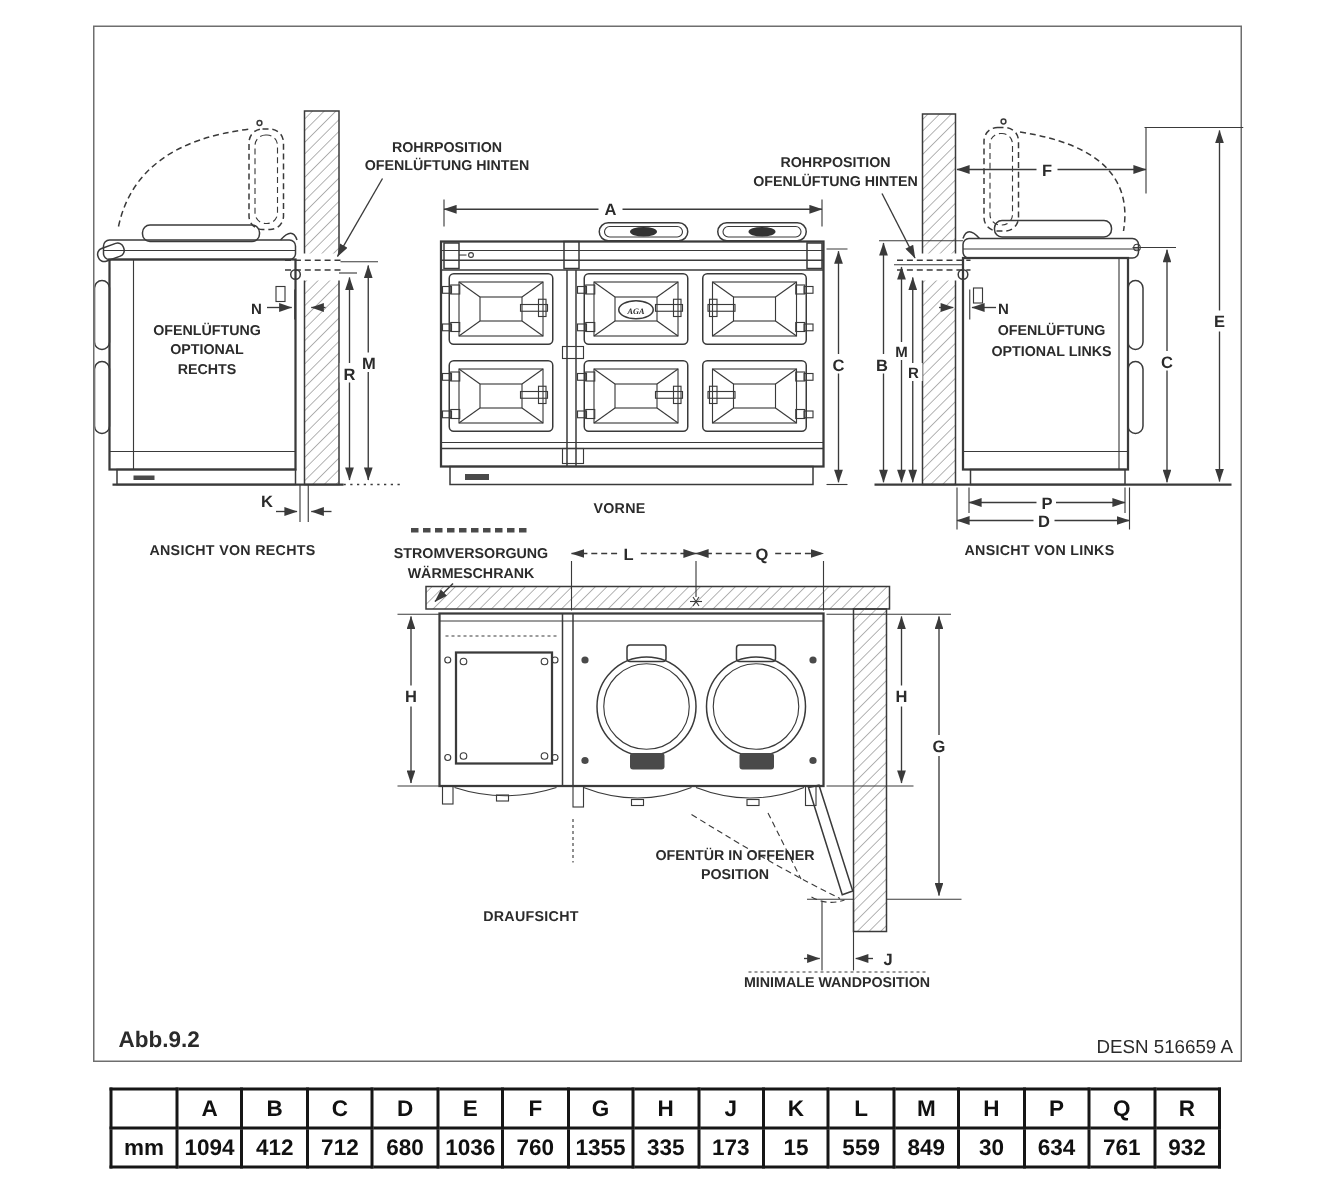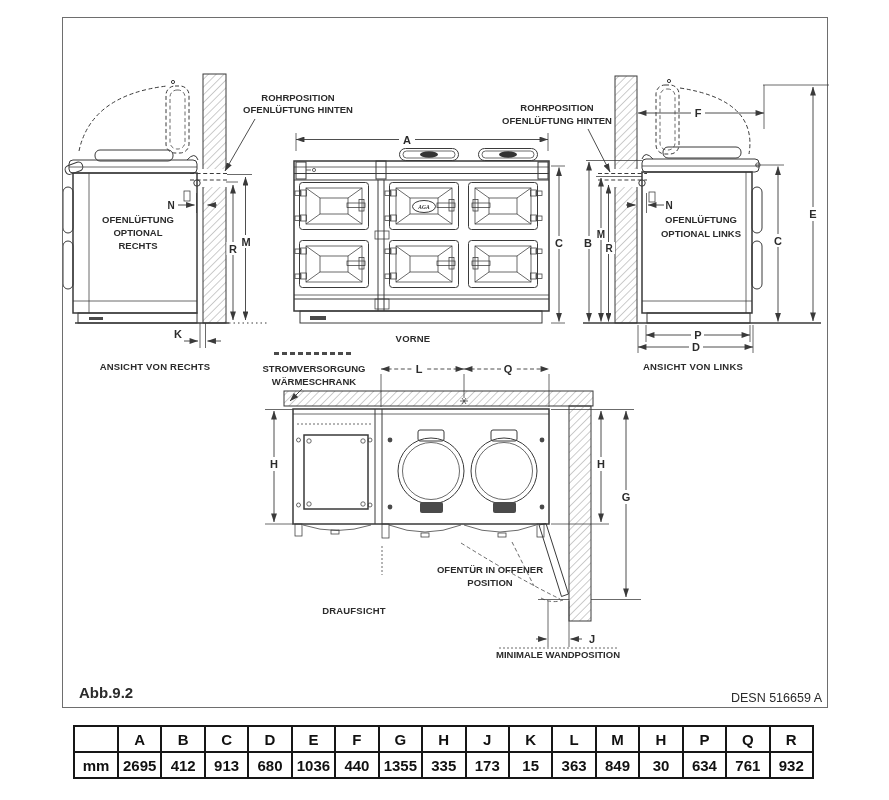--- a/index.html
+++ b/index.html
@@ -402,31 +402,31 @@
         <th>K</th>
         <th>L</th>
         <th>M</th>
         <th>H</th>
         <th>P</th>
         <th>Q</th>
         <th>R</th>
       </tr>
       <tr>
         <td>mm</td>
-        <td>2695</td>
+        <td>1094</td>
         <td>412</td>
-        <td>913</td>
+        <td>712</td>
         <td>680</td>
         <td>1036</td>
-        <td>440</td>
+        <td>760</td>
         <td>1355</td>
         <td>335</td>
         <td>173</td>
         <td>15</td>
-        <td>363</td>
+        <td>559</td>
         <td>849</td>
         <td>30</td>
         <td>634</td>
         <td>761</td>
         <td>932</td>
       </tr>
     </tbody>
   </table>
 </div>
 

